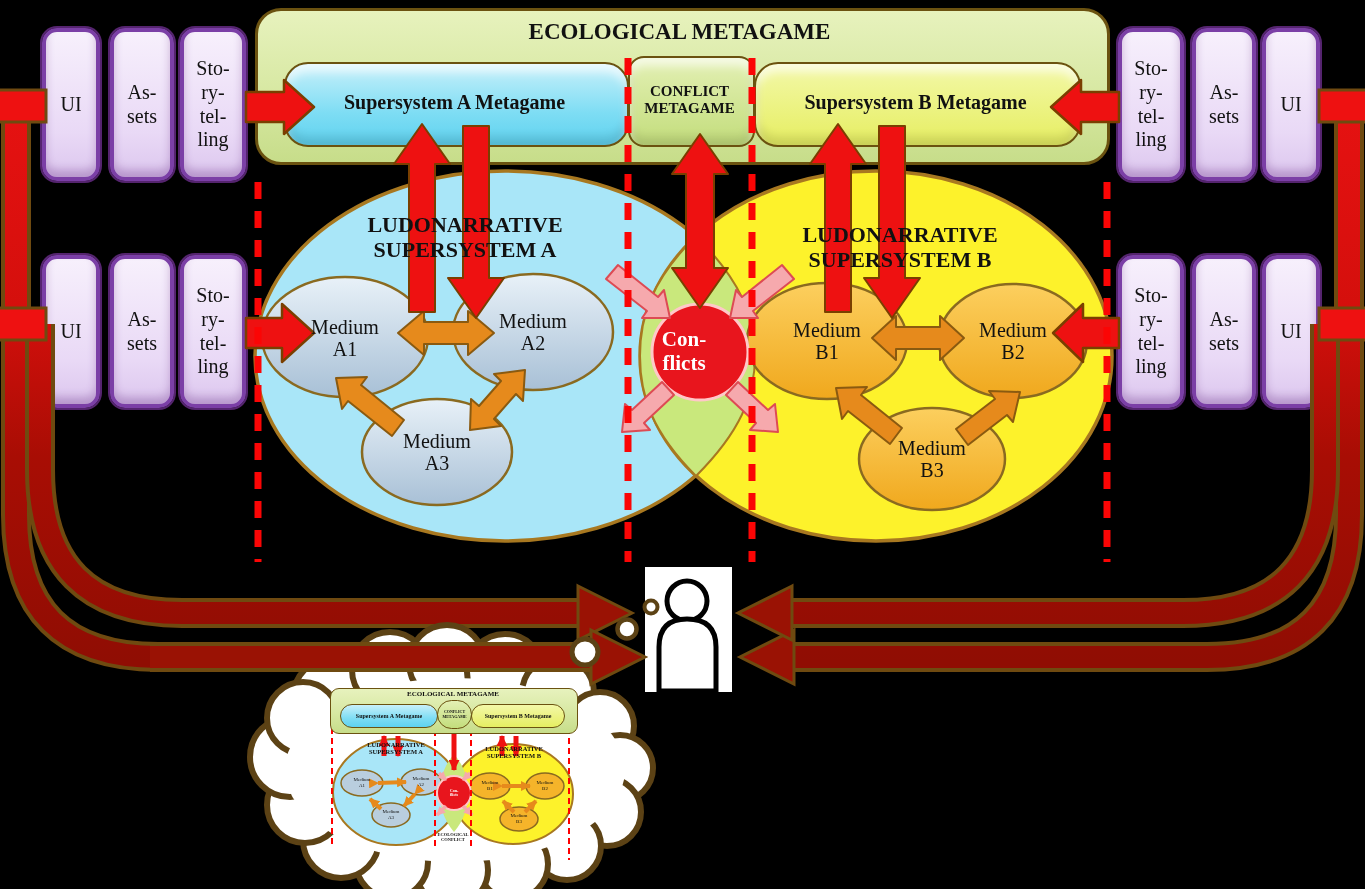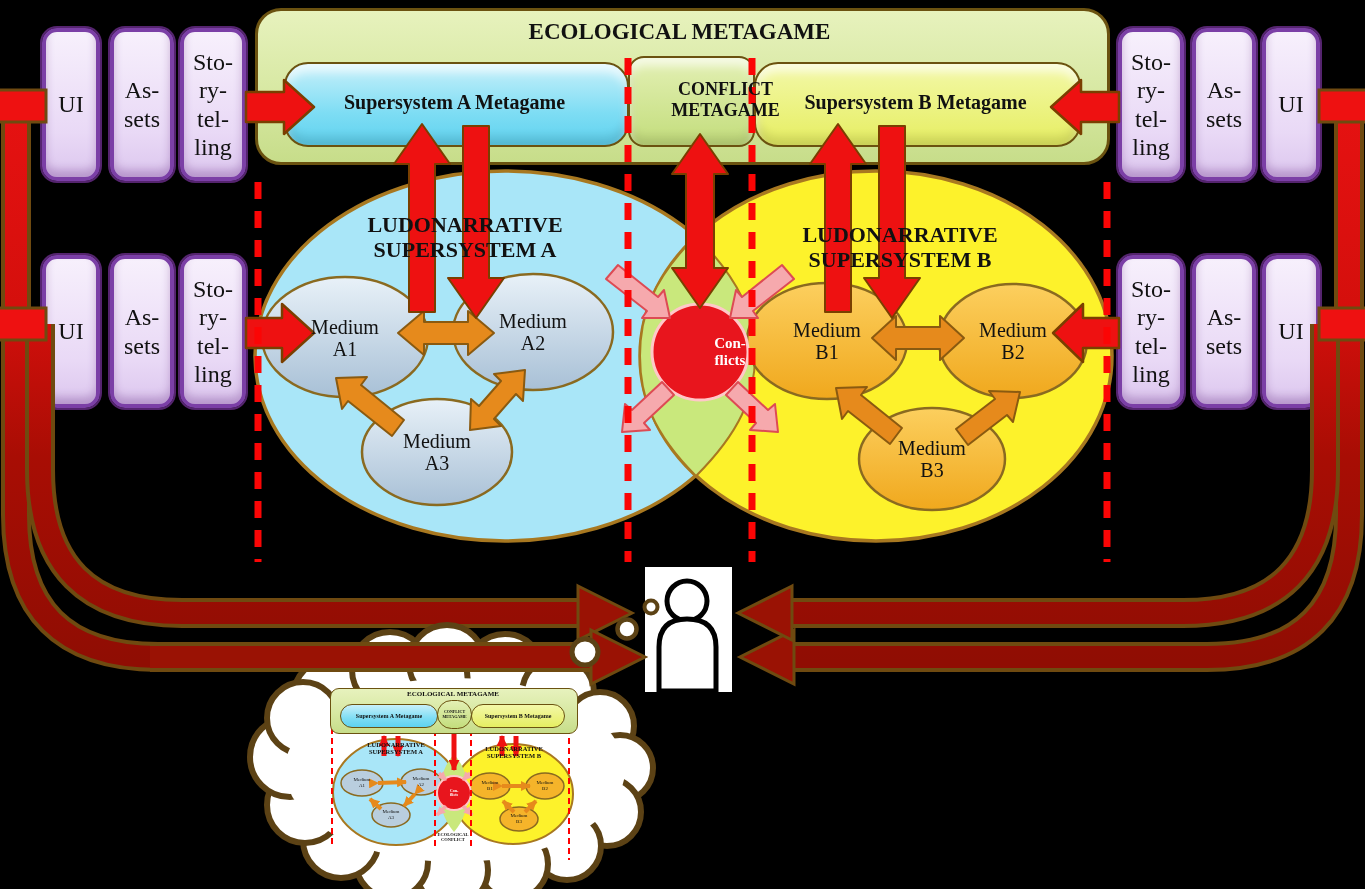--- a/index.html
+++ b/index.html
@@ -13,21 +13,21 @@
           background:linear-gradient(180deg,#e7f2bd 0%,#d7e8a2 55%,#c7dd8a 100%);
           box-shadow:3px 4px 5px rgba(0,0,0,.55);}
   .mgbox{border:2.5px solid #6b5210;box-shadow:inset 0 8px 10px rgba(255,255,255,.65), inset 0 -8px 10px rgba(0,0,0,.12);}
   .mg-a{background:linear-gradient(180deg,#c8f0fa 0%,#7eddf4 60%,#5fd2ef 100%);border-radius:24px;}
   .mg-c{background:linear-gradient(180deg,#e3f0b4 0%,#c3dd7c 100%);border-radius:16px;}
   .mg-b{background:linear-gradient(180deg,#f3f8a8 0%,#e6ee62 100%);border-radius:24px;}
   
   .panel{border:4px solid #7b3fa6;border-radius:15px;
          background:linear-gradient(180deg,#f7f0fc 0%,#e9d9f6 70%,#dcc6ee 100%);
          box-shadow:0 0 0 2px #55246f, inset 0 -7px 9px rgba(90,30,120,.28), 3px 4px 5px rgba(0,0,0,.6);
-         font-size:24px;line-height:1.18;}
+         font-size:20px;line-height:1.18;}
   .lbl{line-height:1.12;}
   .z1{z-index:1}.z2{z-index:2}.z3{z-index:3}
   svg{display:block}
   #mini{z-index:4;font-family:"Liberation Sans",sans-serif;}
   #mini .mgbox{border-width:1.5px;box-shadow:none;}
   #mini .hdrbox{border-width:1.5px;box-shadow:none;border-radius:9px;}
 </style>
 </head>
 <body>
 
@@ -230,21 +230,21 @@
       <circle cx="651" cy="607" r="6.5" stroke-width="4"></circle>
     </g>
   </svg>
 
   <div class="abs z3 ctr" style="left:255px;top:16px;width:849px;height:32px;font-size:23px;font-weight:700;">
       <span>ECOLOGICAL METAGAME</span>
     </div>
   <div class="abs z3 ctr" style="left:284px;top:62px;width:341px;height:81px;font-size:20px;font-weight:700;">
       <span>Supersystem A Metagame</span>
     </div>
-  <div class="abs z3 ctr pre lbl" style="left:664px;top:60px;width:123px;height:79px;font-size:18px;font-weight:700;"><span class="pre">CONFLICT
+  <div class="abs z3 ctr pre lbl" style="left:628px;top:60px;width:123px;height:79px;font-size:15px;font-weight:700;"><span class="pre">CONFLICT
 METAGAME</span></div>
   <div class="abs z3 ctr" style="left:754px;top:62px;width:323px;height:81px;font-size:20px;font-weight:700;">
       <span>Supersystem B Metagame</span>
     </div>
 
   <div class="abs z3 ctr lbl" style="left:330px;top:206px;width:270px;height:64px;font-size:22px;font-weight:700;">
       <span class="pre">LUDONARRATIVE
 SUPERSYSTEM A</span>
     </div>
   <div class="abs z3 ctr lbl" style="left:770px;top:216px;width:260px;height:64px;font-size:22px;font-weight:700;">
@@ -270,21 +270,21 @@
     </div>
   <div class="abs z3 ctr lbl" style="left:953px;top:311px;width:120px;height:60px;font-size:20px;">
       <span class="pre">Medium
 B2</span>
     </div>
   <div class="abs z3 ctr lbl" style="left:872px;top:429px;width:120px;height:60px;font-size:20px;">
       <span class="pre">Medium
 B3</span>
     </div>
 
-  <div class="abs z3 ctr lbl" style="left:692px;top:325px;width:76px;height:54px;font-size:15px;font-weight:700;color:#fff;">
+  <div class="abs z3 ctr lbl" style="left:646px;top:325px;width:76px;height:54px;font-size:21px;font-weight:700;color:#fff;">
       <span class="pre">Con-
 flicts</span>
     </div>
 
   <div id="mini" class="abs" style="left:318px;top:682px;width:270px;height:200px;">
     <svg class="abs" width="270" height="200" viewBox="0 0 270 200" style="left:0;top:0;">
       <defs>
         <marker id="mo" markerUnits="userSpaceOnUse" markerWidth="11" markerHeight="10" refX="9" refY="5" orient="auto">
             <path d="M0,0 L10,5 L0,10 Z" fill="#e68a1c"></path>
           </marker>

